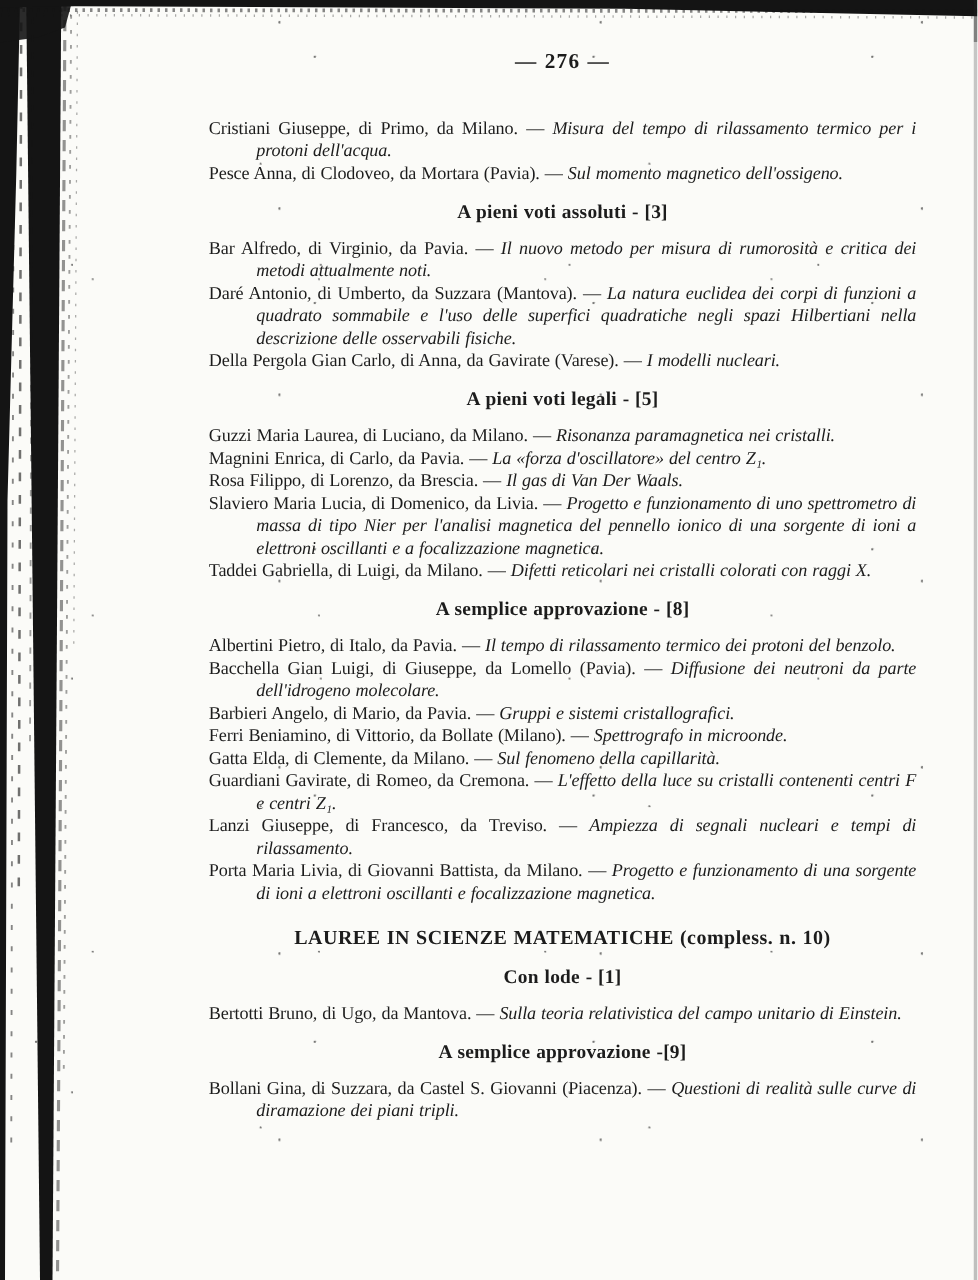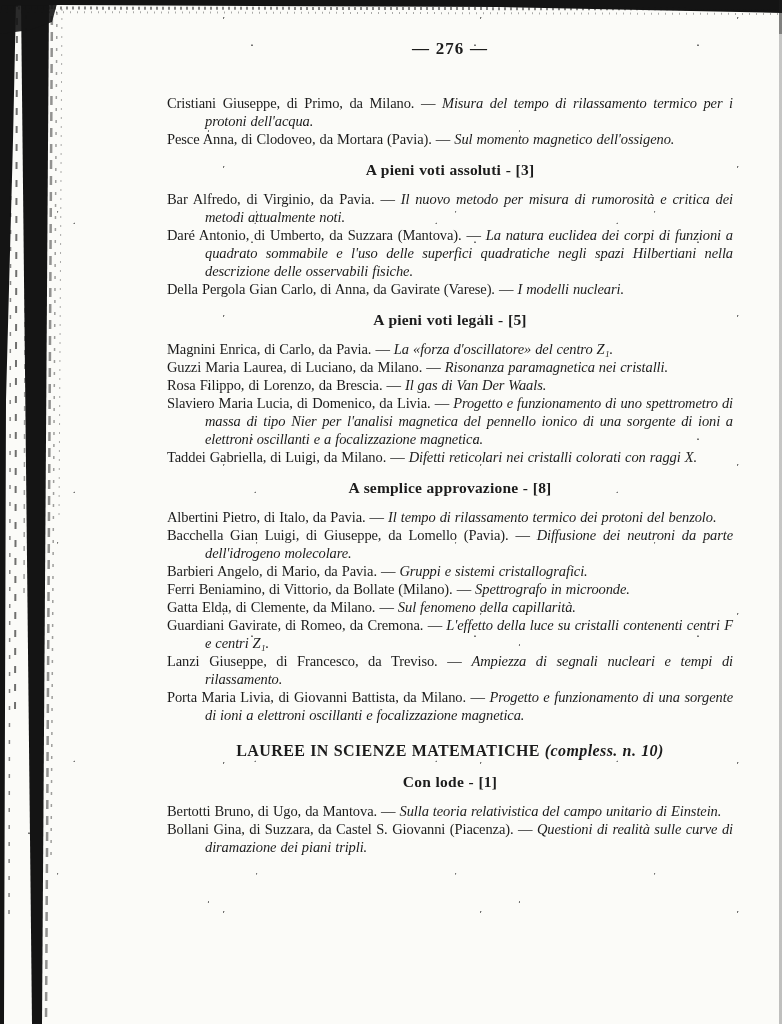--- a/index.html
+++ b/index.html
@@ -46,21 +46,21 @@
   .ti { font-style:italic; }
   .dash { font-style:normal; }
   .section-heading {
     margin:13px 0 11px; text-align:left; text-align-last:center;
     font-weight:bold; font-size:15.5px; letter-spacing:.2px;
   }
   .main-heading {
     margin:18px 0 8px; text-align:center; text-align-last:center;
     font-weight:bold; font-size:16px; letter-spacing:.4px;
   }
-  .main-heading .paren { font-style:italic; }
+  .main-heading .paren { }
 </style>
 </head>
 <body>
 
 <div class="page">
 
   <div class="speckles"></div>
 
   <div class="content">
 
@@ -70,22 +70,22 @@
     <p class="entry"><span>Pesce Anna, di Clodoveo, da Mortara (Pavia).</span> <span class="dash">—</span> <span class="ti">Sul momento magnetico dell'ossigeno.</span></p>
 
     <h3 class="section-heading">A pieni voti assoluti - [3]</h3>
 
     <p class="entry"><span>Bar Alfredo, di Virginio, da Pavia.</span> <span class="dash">—</span> <span class="ti">Il nuovo metodo per misura di rumorosità e critica dei metodi attualmente noti.</span></p>
     <p class="entry"><span>Daré Antonio, di Umberto, da Suzzara (Mantova).</span> <span class="dash">—</span> <span class="ti">La natura euclidea dei corpi di funzioni a quadrato sommabile e l'uso delle superfici quadratiche negli spazi Hilbertiani nella descrizione delle osservabili fisiche.</span></p>
     <p class="entry"><span>Della Pergola Gian Carlo, di Anna, da Gavirate (Varese).</span> <span class="dash">—</span> <span class="ti">I modelli nucleari.</span></p>
 
     <h3 class="section-heading">A pieni voti legali - [5]</h3>
 
+    <p class="entry"><span>Guzzi Maria Laurea, di Luciano, da Milano.</span> <span class="dash">—</span> <span class="ti">Risonanza paramagnetica nei cristalli.</span></p>
     <p class="entry"><span>Magnini Enrica, di Carlo, da Pavia.</span> <span class="dash">—</span> <span class="ti">La «forza d'oscillatore» del centro Z₁.</span></p>
-    <p class="entry"><span>Guzzi Maria Laurea, di Luciano, da Milano.</span> <span class="dash">—</span> <span class="ti">Risonanza paramagnetica nei cristalli.</span></p>
     <p class="entry"><span>Rosa Filippo, di Lorenzo, da Brescia.</span> <span class="dash">—</span> <span class="ti">Il gas di Van Der Waals.</span></p>
     <p class="entry"><span>Slaviero Maria Lucia, di Domenico, da Livia.</span> <span class="dash">—</span> <span class="ti">Progetto e funzionamento di uno spettrometro di massa di tipo Nier per l'analisi magnetica del pennello ionico di una sorgente di ioni a elettroni oscillanti e a focalizzazione magnetica.</span></p>
     <p class="entry"><span>Taddei Gabriella, di Luigi, da Milano.</span> <span class="dash">—</span> <span class="ti">Difetti reticolari nei cristalli colorati con raggi X.</span></p>
 
     <h3 class="section-heading">A semplice approvazione - [8]</h3>
 
     <p class="entry"><span>Albertini Pietro, di Italo, da Pavia.</span> <span class="dash">—</span> <span class="ti">Il tempo di rilassamento termico dei protoni del benzolo.</span></p>
     <p class="entry"><span>Bacchella Gian Luigi, di Giuseppe, da Lomello (Pavia).</span> <span class="dash">—</span> <span class="ti">Diffusione dei neutroni da parte dell'idrogeno molecolare.</span></p>
     <p class="entry"><span>Barbieri Angelo, di Mario, da Pavia.</span> <span class="dash">—</span> <span class="ti">Gruppi e sistemi cristallografici.</span></p>
     <p class="entry"><span>Ferri Beniamino, di Vittorio, da Bollate (Milano).</span> <span class="dash">—</span> <span class="ti">Spettrografo in microonde.</span></p>
@@ -93,20 +93,21 @@
     <p class="entry"><span>Guardiani Gavirate, di Romeo, da Cremona.</span> <span class="dash">—</span> <span class="ti">L'effetto della luce su cristalli contenenti centri F e centri Z₁.</span></p>
     <p class="entry"><span>Lanzi Giuseppe, di Francesco, da Treviso.</span> <span class="dash">—</span> <span class="ti">Ampiezza di segnali nucleari e tempi di rilassamento.</span></p>
     <p class="entry"><span>Porta Maria Livia, di Giovanni Battista, da Milano.</span> <span class="dash">—</span> <span class="ti">Progetto e funzionamento di una sorgente di ioni a elettroni oscillanti e focalizzazione magnetica.</span></p>
 
     <h2 class="main-heading"><span>LAUREE IN SCIENZE MATEMATICHE</span> <span class="paren">(compless. n. 10)</span></h2>
 
     <h3 class="section-heading">Con lode - [1]</h3>
 
     <p class="entry"><span>Bertotti Bruno, di Ugo, da Mantova.</span> <span class="dash">—</span> <span class="ti">Sulla teoria relativistica del campo unitario di Einstein.</span></p>
 
+    <h3 class="section-heading">A semplice approvazione -[9]</h3>
 
     <p class="entry"><span>Bollani Gina, di Suzzara, da Castel S. Giovanni (Piacenza).</span> <span class="dash">—</span> <span class="ti">Questioni di realità sulle curve di diramazione dei piani tripli.</span></p>
 
   </div>
 
   <svg class="binding" width="72" height="1024" viewBox="0 0 72 1024" aria-hidden="true">
     <polygon points="0,0 16,0 13,140 6,400 4,1024 0,1024" fill="#141414"></polygon>
     <polygon points="21,0 49,0 42,1024 32,1024" fill="#141414"></polygon>
     <polygon points="0,0 58,0 52,22 30,30 0,34" fill="#141414" opacity="0.9"></polygon>
     <line x1="17" y1="0" x2="15" y2="720" stroke="#141414" stroke-width="2" stroke-dasharray="7 11" opacity="0.6"></line>

